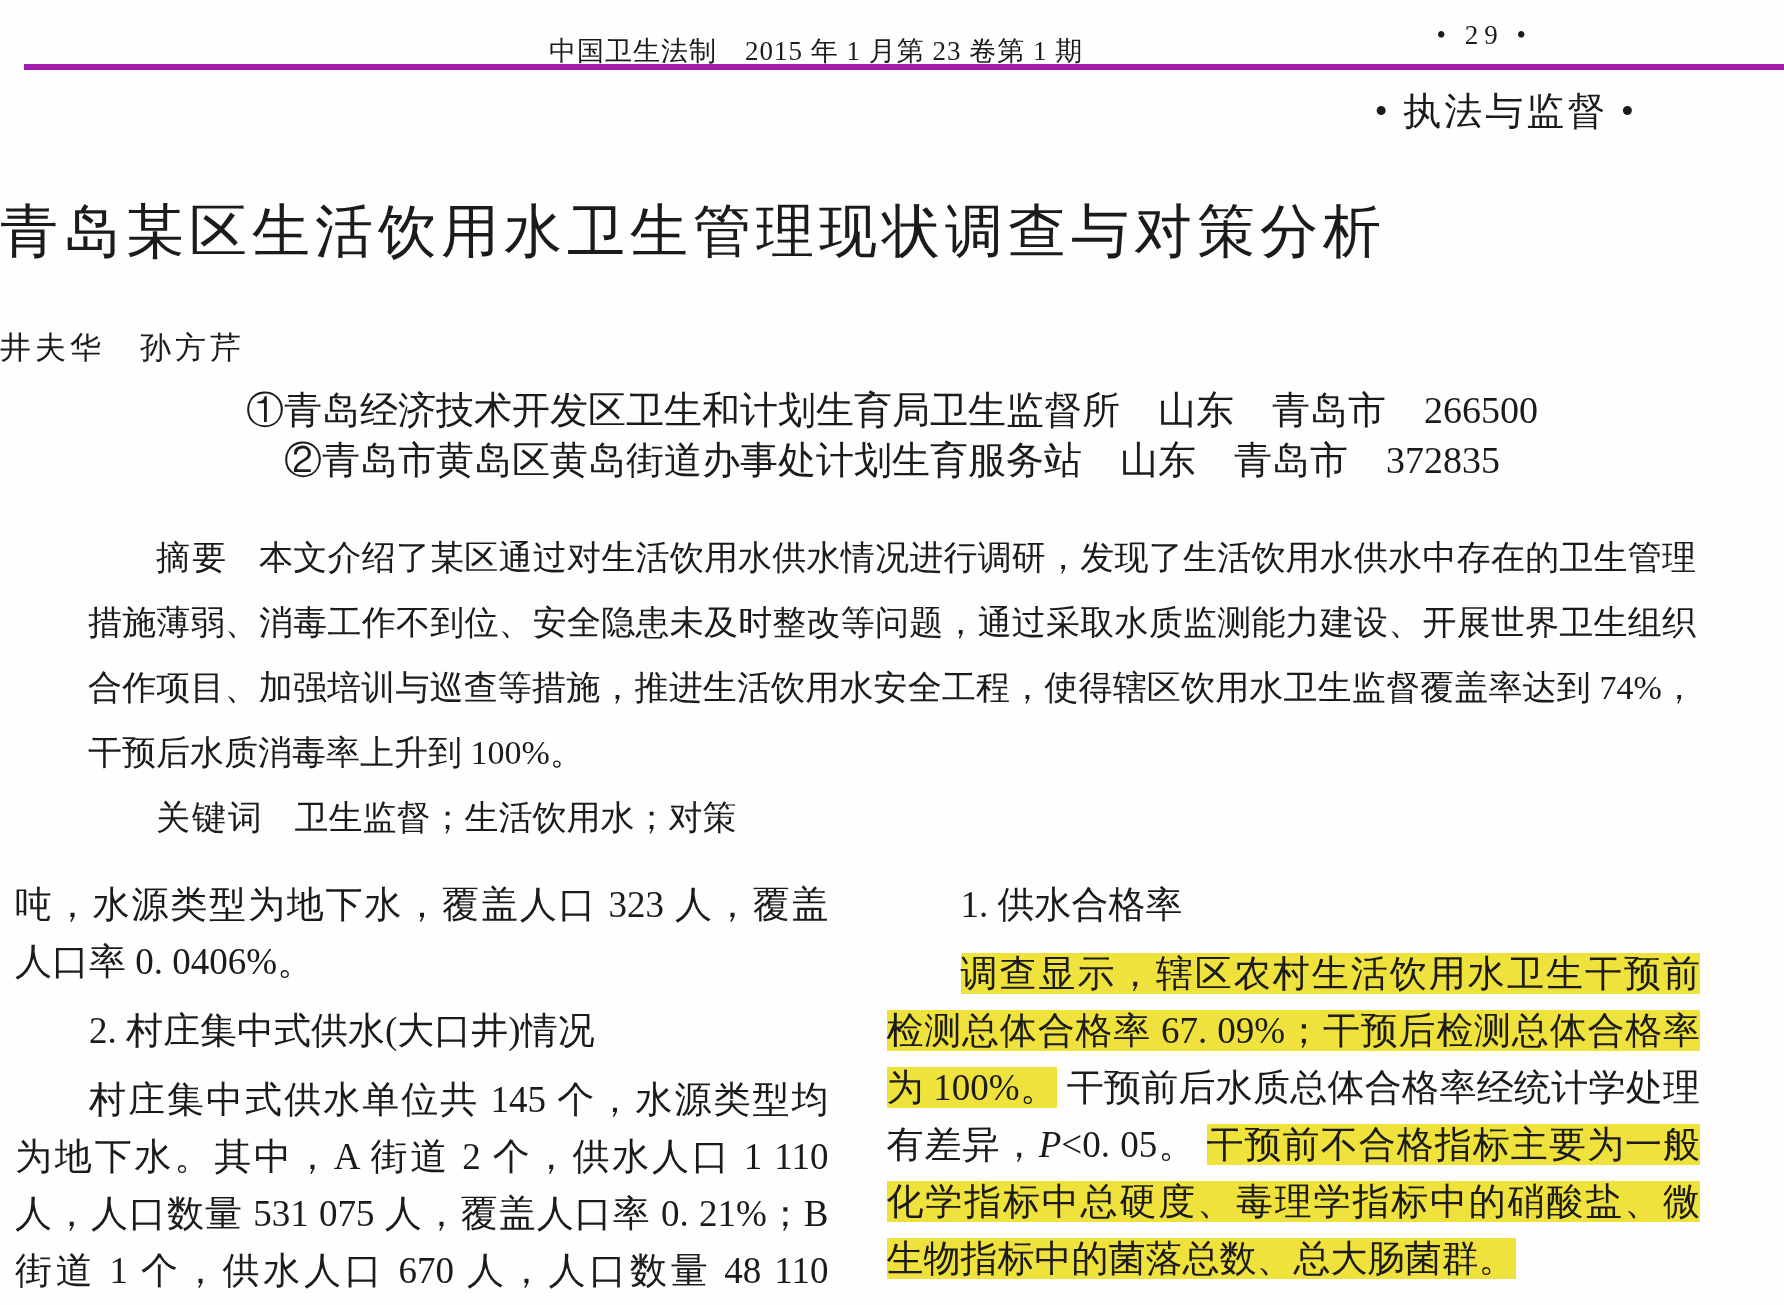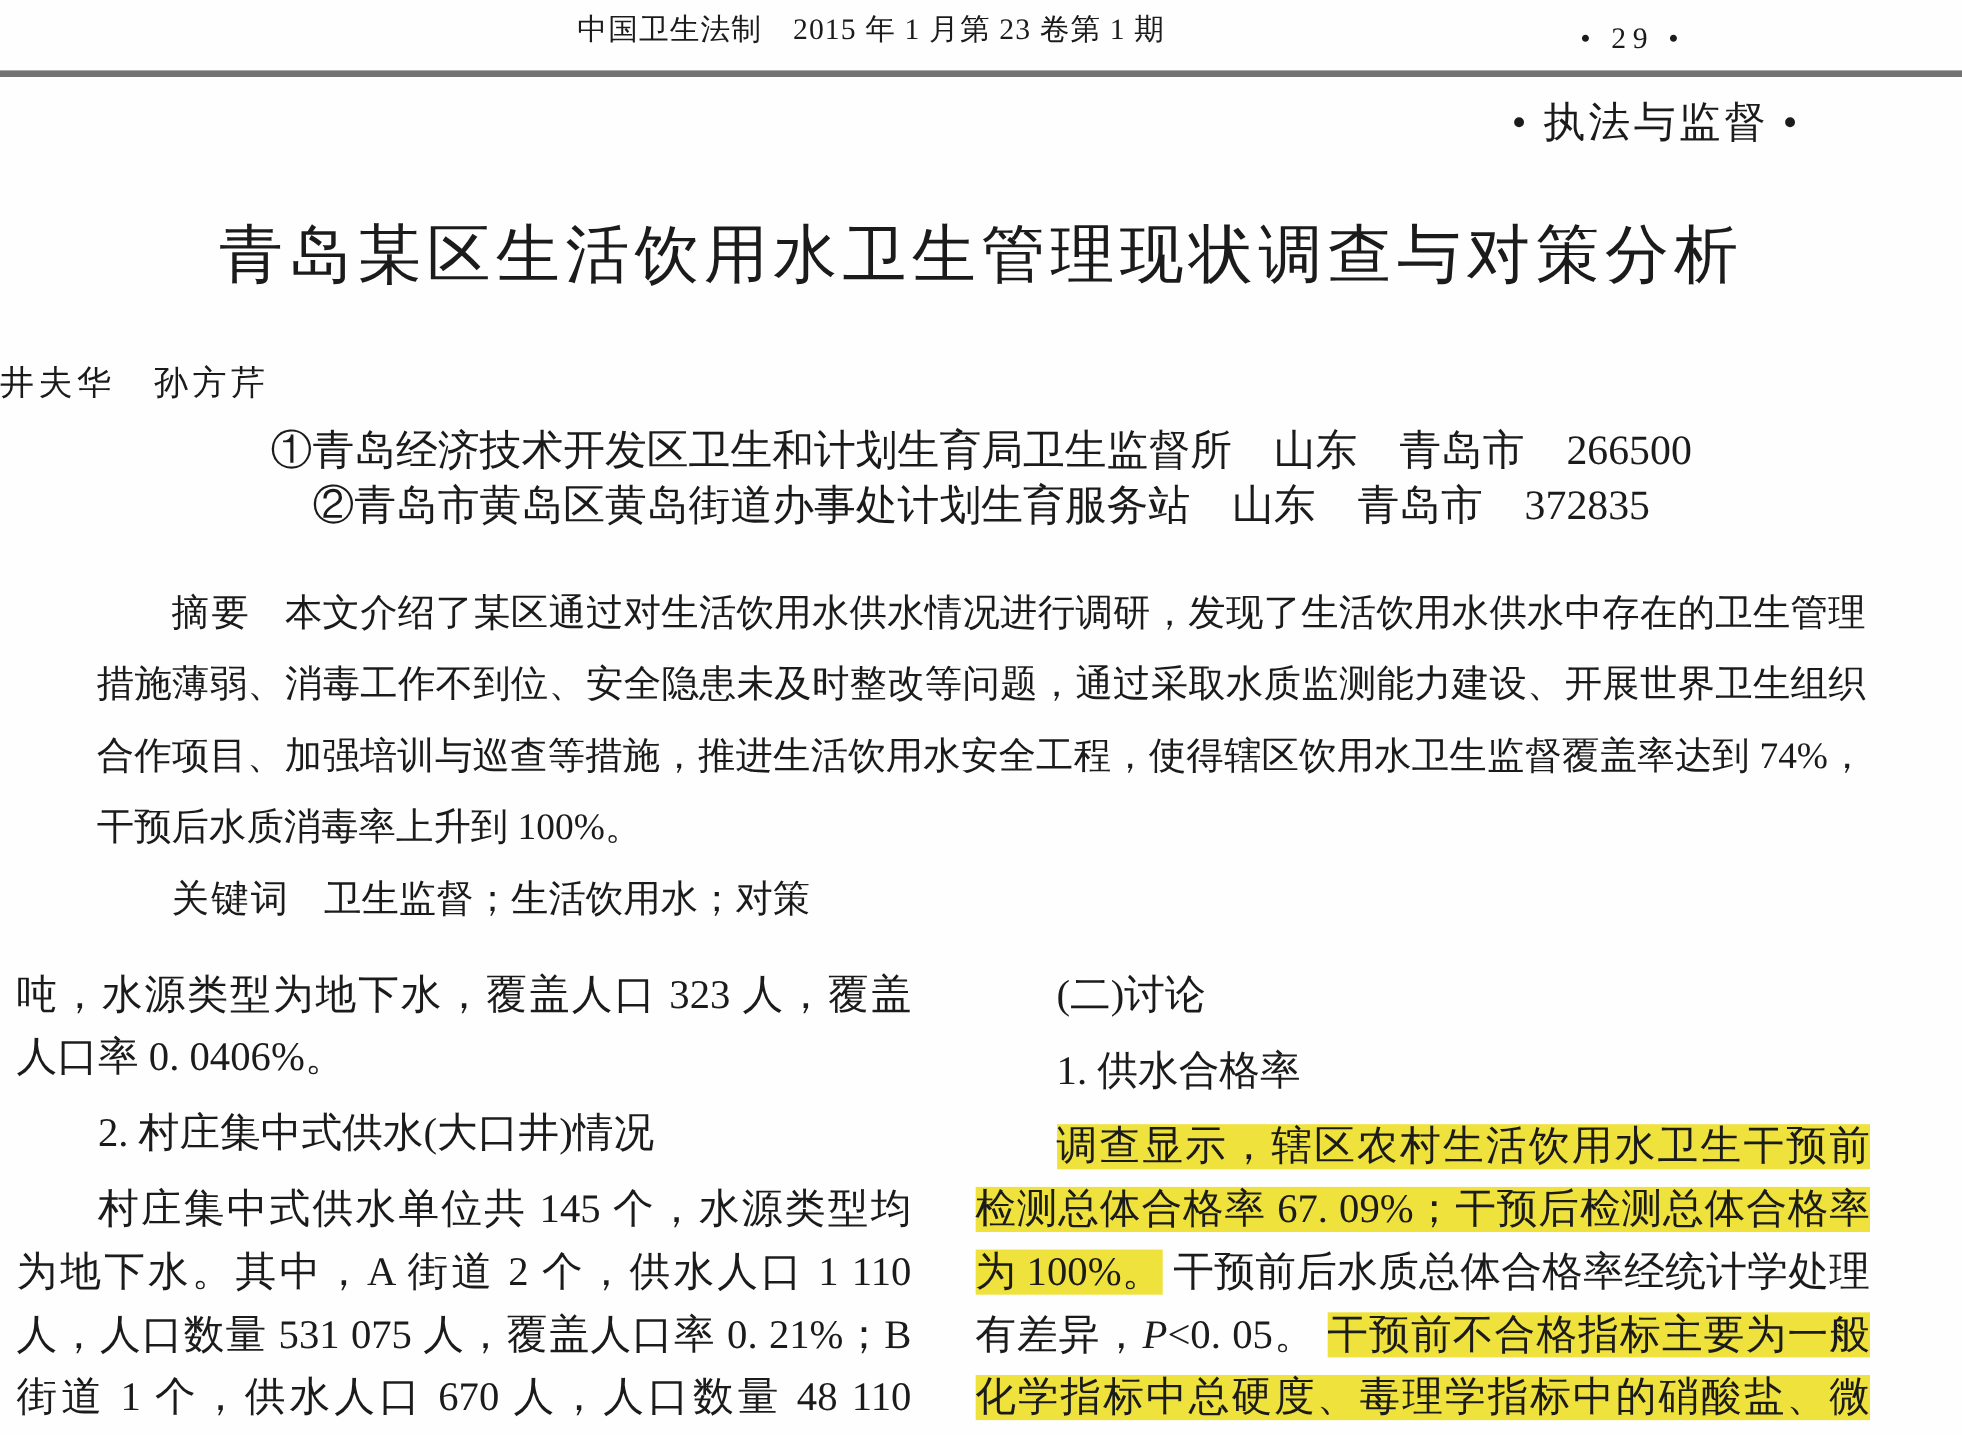--- a/index.html
+++ b/index.html
@@ -12,23 +12,24 @@
   .page {
     position: relative;
     width: 1784px;
     height: 1305px;
     background: #fefefe;
     overflow: hidden;
   }
   
   .page-header {
     position: relative;
-    padding-top: 8px;
+    padding-top: 33px;
     height: 70px;
-    border-bottom: 6px solid #737373;
+    border-bottom: 6px solid #a21caf;
+    margin-left: 24px;
   }
   .journal-line {
     width: 1584px;            
     text-align: center;
     font-size: 27px;
     letter-spacing: 1px;
   }
   .page-number {
     position: absolute;
     top: 20px;
@@ -40,21 +41,20 @@
   .section-label {
     margin-top: 16px;
     text-align: right;
     padding-right: 147px;
     font-size: 38px;
     letter-spacing: 3px;
   }
   
   .article-title {
     margin-top: 56px;
-    text-align: center;
     font-size: 58px;
     font-weight: 400;
     letter-spacing: 5px;
     white-space: nowrap;
   }
   .authors {
     margin-top: 56px;
     font-size: 31px;
     letter-spacing: 4px;
   }
@@ -133,21 +133,20 @@
 
   <div class="columns">
 
     <div class="col">
       <p>吨，水源类型为地下水，覆盖人口 323 人，覆盖人口率 0. 0406%。</p>
       <p class="indent">2. 村庄集中式供水(大口井)情况</p>
       <p class="indent">村庄集中式供水单位共 145 个，水源类型均为地下水。其中，A 街道 2 个，供水人口 1 110 人，人口数量 531 075 人，覆盖人口率 0. 21%；B 街道 1 个，供水人口 670 人，人口数量 48 110 人，覆盖人口率 1. 40%；C 街道 3 个，供水人口 1 530 人，人口数</p>
     </div>
 
     <div class="col">
-      <p class="indent">(二)讨论</p>
       <p class="indent">1. 供水合格率</p>
       <p class="indent">
         <span class="hl">调查显示，辖区农村生活饮用水卫生干预前检测总体合格率 67. 09%；干预后检测总体合格率为 100%。</span>
         <span>干预前后水质总体合格率经统计学处理有差异，</span><span class="pvar">P</span><span>&lt;0. 05。</span>
         <span class="hl">干预前不合格指标主要为一般化学指标中总硬度、毒理学指标中的硝酸盐、微生物指标中的菌落总数、总大肠菌群。</span>
       </p>
     </div>
 
   </div>
 

